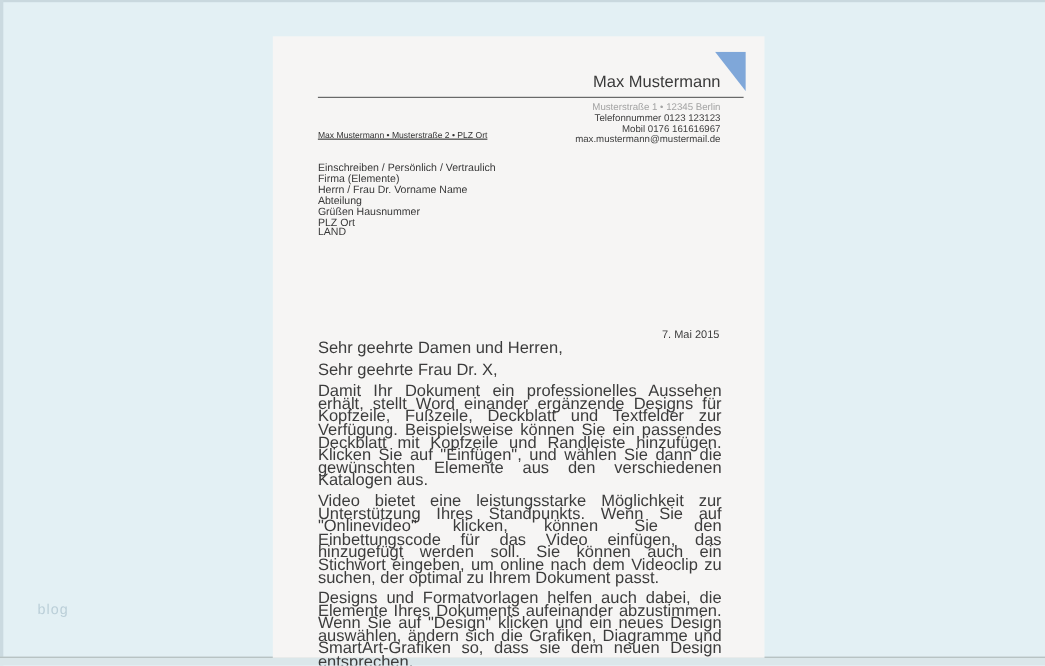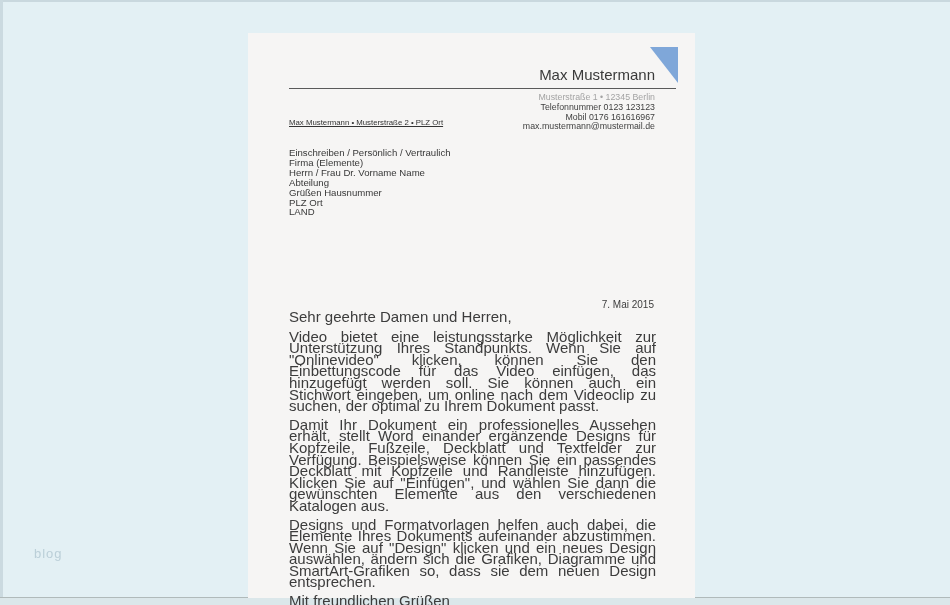--- a/index.html
+++ b/index.html
@@ -105,22 +105,23 @@
       <div>PLZ Ort</div>
       <div>LAND</div>
     </div>
 
     <div class="date-line">7. Mai 2015</div>
 
 
     <div class="letter-body">
       <div class="gap-s">Sehr geehrte Damen und Herren,</div>
       <div class="gap-s">
+        <div>Sehr geehrte Frau Dr. X,</div>
       </div>
+      <p class="para">Damit Ihr Dokument ein professionelles Aussehen erhält, stellt Word einander ergänzende Designs für Kopfzeile, Fußzeile, Deckblatt und Textfelder zur Verfügung. Beispielsweise können Sie ein passendes Deckblatt mit Kopfzeile und Randleiste hinzufügen. Klicken Sie auf "Einfügen", und wählen Sie dann die gewünschten Elemente aus den verschiedenen Katalogen aus.</p>
       <p class="para">Video bietet eine leistungsstarke Möglichkeit zur Unterstützung Ihres Standpunkts. Wenn Sie auf "Onlinevideo" klicken, können Sie den Einbettungscode für das Video einfügen, das hinzugefügt werden soll. Sie können auch ein Stichwort eingeben, um online nach dem Videoclip zu suchen, der optimal zu Ihrem Dokument passt.</p>
-      <p class="para">Damit Ihr Dokument ein professionelles Aussehen erhält, stellt Word einander ergänzende Designs für Kopfzeile, Fußzeile, Deckblatt und Textfelder zur Verfügung. Beispielsweise können Sie ein passendes Deckblatt mit Kopfzeile und Randleiste hinzufügen. Klicken Sie auf "Einfügen", und wählen Sie dann die gewünschten Elemente aus den verschiedenen Katalogen aus.</p>
       <p class="para">Designs und Formatvorlagen helfen auch dabei, die Elemente Ihres Dokuments aufeinander abzustimmen. Wenn Sie auf "Design" klicken und ein neues Design auswählen, ändern sich die Grafiken, Diagramme und SmartArt-Grafiken so, dass sie dem neuen Design entsprechen.</p>
       <div>Mit freundlichen Grüßen</div>
 
     </div>
 
   </div>
 </div>
 
 </body></html>

